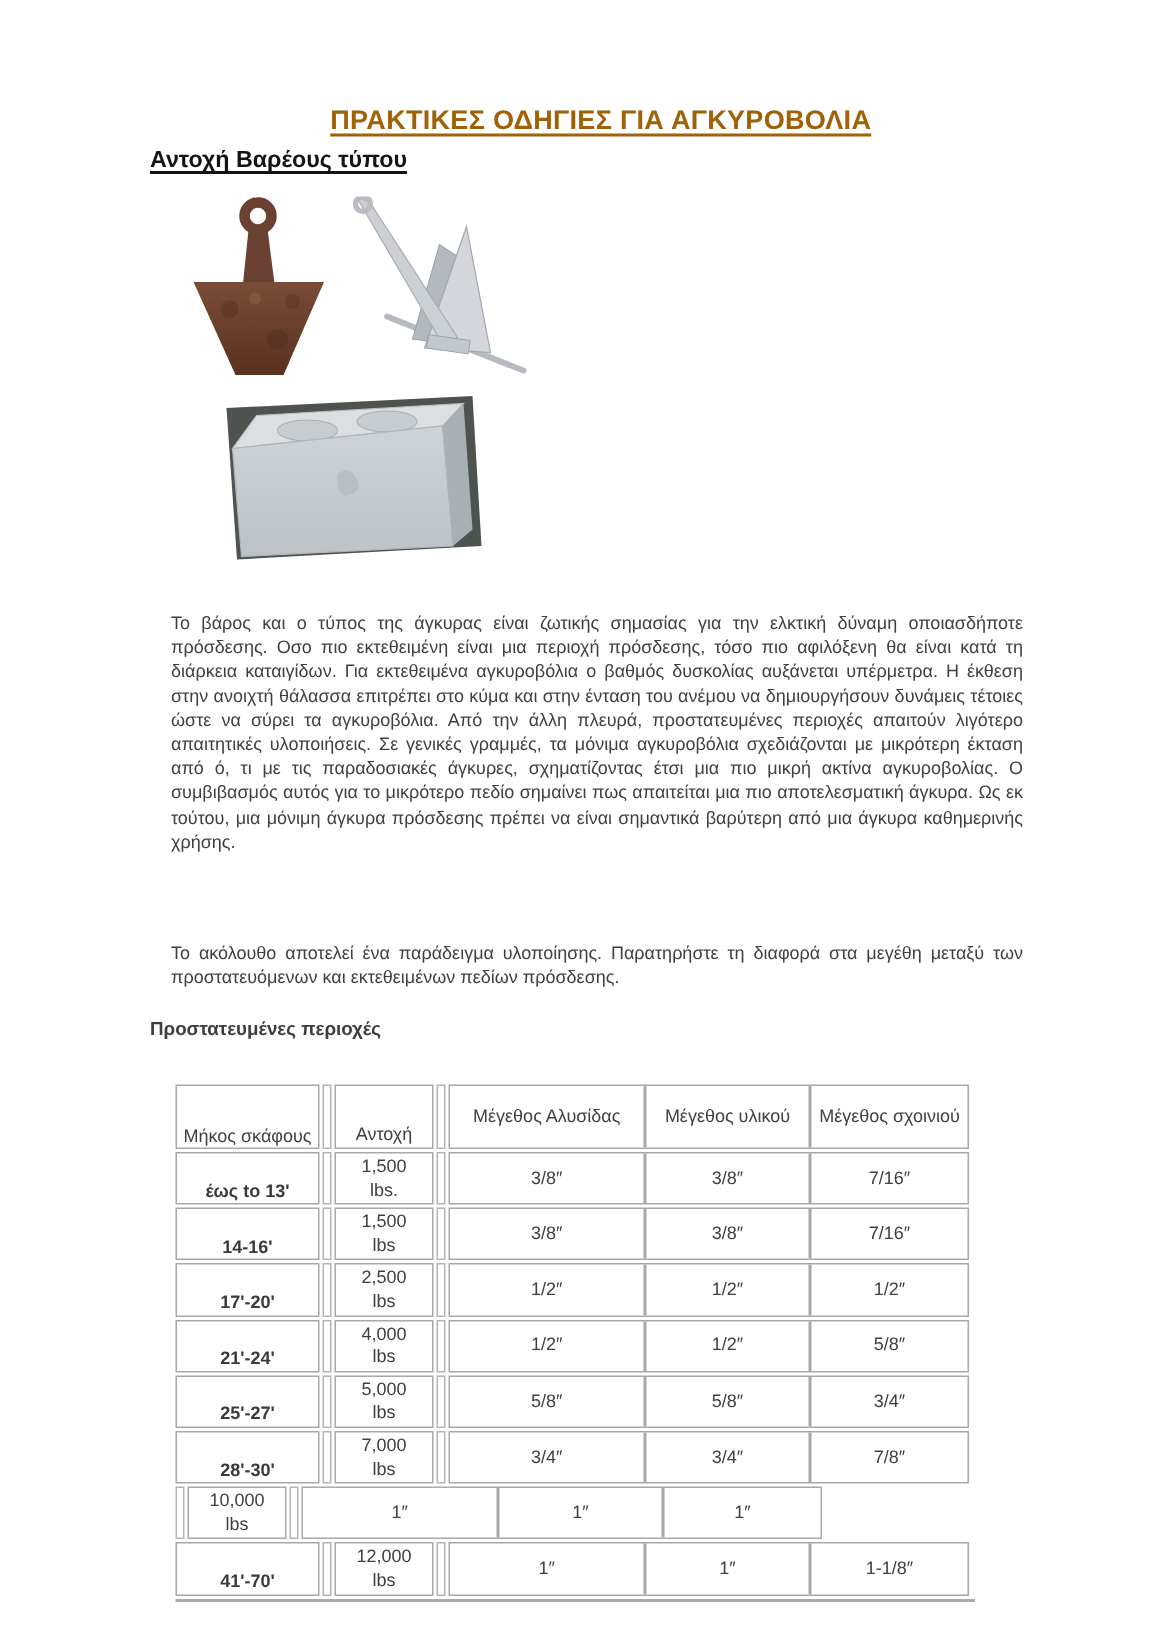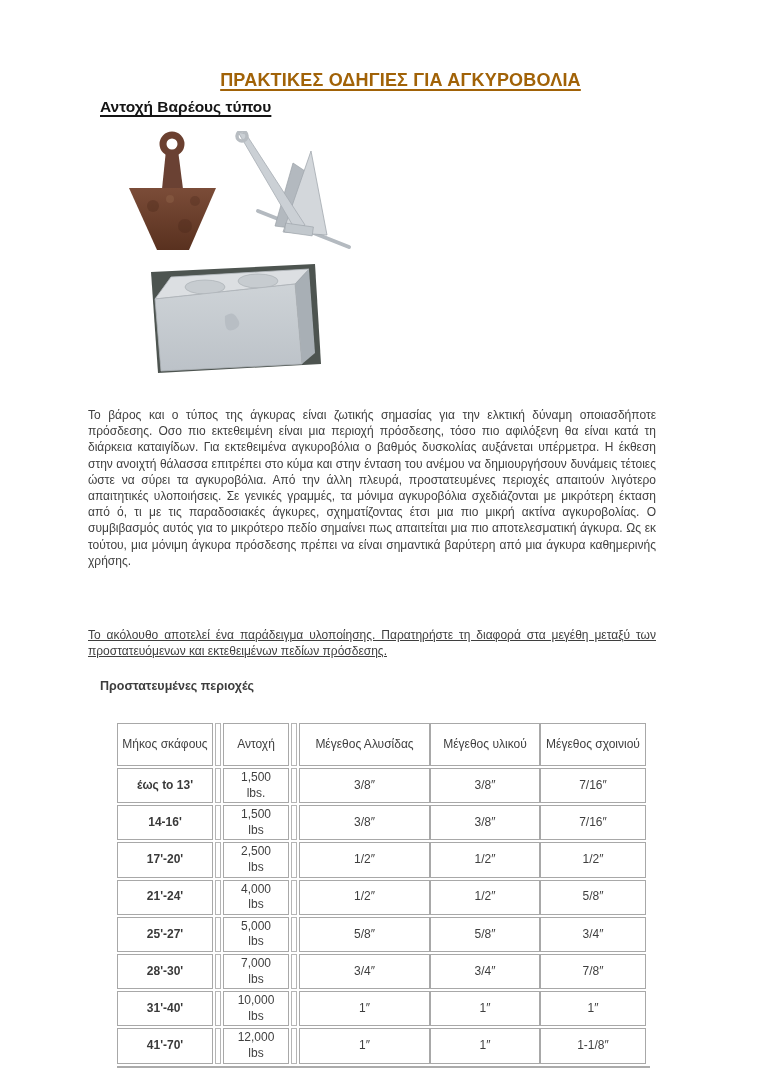--- a/index.html
+++ b/index.html
@@ -13,34 +13,34 @@
     text-decoration:underline;text-decoration-thickness:2px;text-underline-offset:3px;
     letter-spacing:.2px;
   }
   .subtitle{
     position:absolute;top:98px;left:100px;margin:0;
     font-size:15.5px;font-weight:bold;color:#141414;
     text-decoration:underline;text-decoration-thickness:1.5px;text-underline-offset:3px;
   }
   .figure{position:absolute;left:125px;top:131px;width:230px;height:252px;}
   .bodytext{
-    position:absolute;left:88px;width:568px;margin:0;
+    position:absolute;left:114px;width:568px;margin:0;
     font-size:12px;line-height:16.2px;color:#3f3f3f;text-align:justify;
   }
   .p1{top:407px;}
-  .p2{top:627px;text-decoration:underline;}
+  .p2{top:627px;}
   .tbl-caption{
     position:absolute;left:100px;top:679px;
     font-size:12.5px;font-weight:bold;color:#3d3d3d;
   }
   .mtable{position:absolute;left:117px;top:723px;width:533px;}
   .trow{display:flex;gap:2px;margin-bottom:2px;align-items:stretch;}
   .tbox{
     border:1px solid #a8a8a8;background:#fff;box-sizing:border-box;
-    display:flex;align-items:center;justify-content:center;text-align:center;
+    display:flex;align-items:flex-end;justify-content:center;text-align:center;
     color:#3f3f3f;font-size:12px;line-height:1.3;
   }
   .c1{width:96px;}
   .c2{width:66px;padding:1px 14px;}
   .sp{width:6px;border-color:#b5b5b5;}
   .g3{width:347px;padding:0;align-items:stretch;}
   .gcell{
     box-sizing:border-box;display:flex;align-items:center;justify-content:center;
     text-align:center;color:#3f3f3f;font-size:12px;
   }
@@ -254,23 +254,20 @@
           </div>
           <div class="gcell g32">
             <span>3/4″</span>
           </div>
           <div class="gcell g33">
             <span>7/8″</span>
           </div>
         </div>
       </div>
       <div class="trow">
-        <div class="tbox c1">
-          <span>31'-40'</span>
-        </div>
         <div class="tbox sp"></div>
         <div class="tbox c2">
           <span>10,000<br>lbs</span>
         </div>
         <div class="tbox sp"></div>
         <div class="tbox g3">
           <div class="gcell g31">
             <span>1″</span>
           </div>
           <div class="gcell g32">

